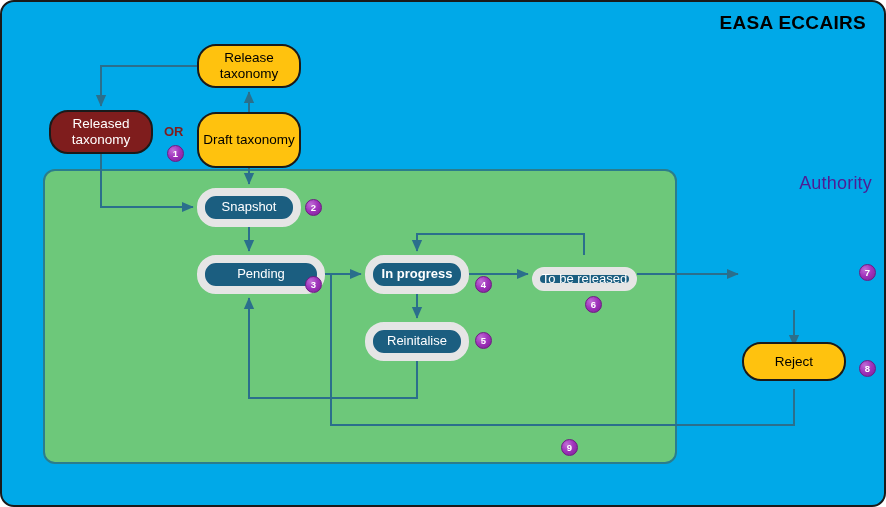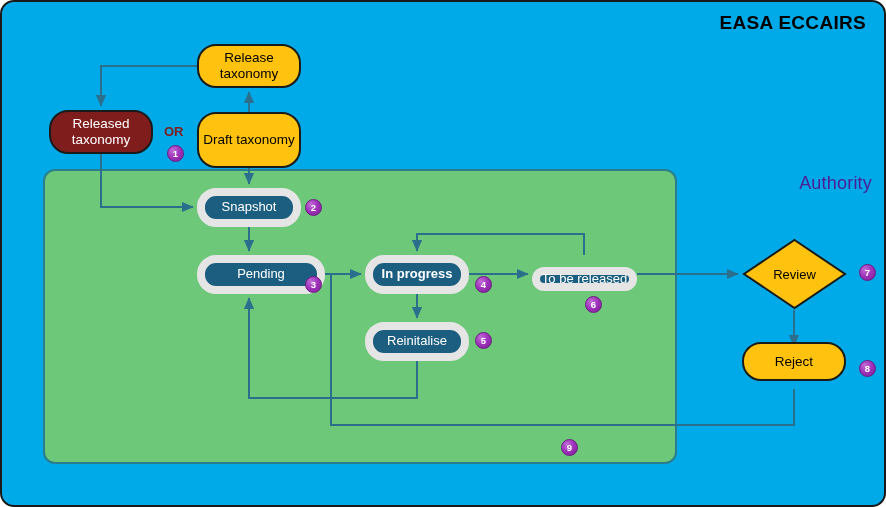--- a/index.html
+++ b/index.html
@@ -159,26 +159,20 @@
         <span>To be released</span>
       </div>
       <div class="node node-blue" style="left: 363px; top: 320px; width: 104px; height: 39px;">
         <span>Reinitalise</span>
       </div>
       <div class="node node-yellow" style="left: 740px; top: 340px; width: 104px; height: 39px;">
         <span>Reject</span>
       </div>
     </div>
 
-  <div class="diamond-wrap" style="left:740px;top:236px;">
-    <svg width="105" height="72" viewBox="0 0 105 72">
-      <polygon points="52.5,2 103,36 52.5,70 2,36" fill="#ffc20e" stroke="#1a1a1a" stroke-width="2"></polygon>
-    </svg>
-    <div class="diamond-label">Review</div>
-  </div>
 
   <div id="badges-layer">
       <div class="badge" style="left: 165px; top: 143px;">1</div>
       <div class="badge" style="left: 303px; top: 197px;">2</div>
       <div class="badge" style="left: 303px; top: 274px;">3</div>
       <div class="badge" style="left: 473px; top: 274px;">4</div>
       <div class="badge" style="left: 473px; top: 330px;">5</div>
       <div class="badge" style="left: 583px; top: 294px;">6</div>
       <div class="badge" style="left: 857px; top: 262px;">7</div>
       <div class="badge" style="left: 857px; top: 358px;">8</div>

